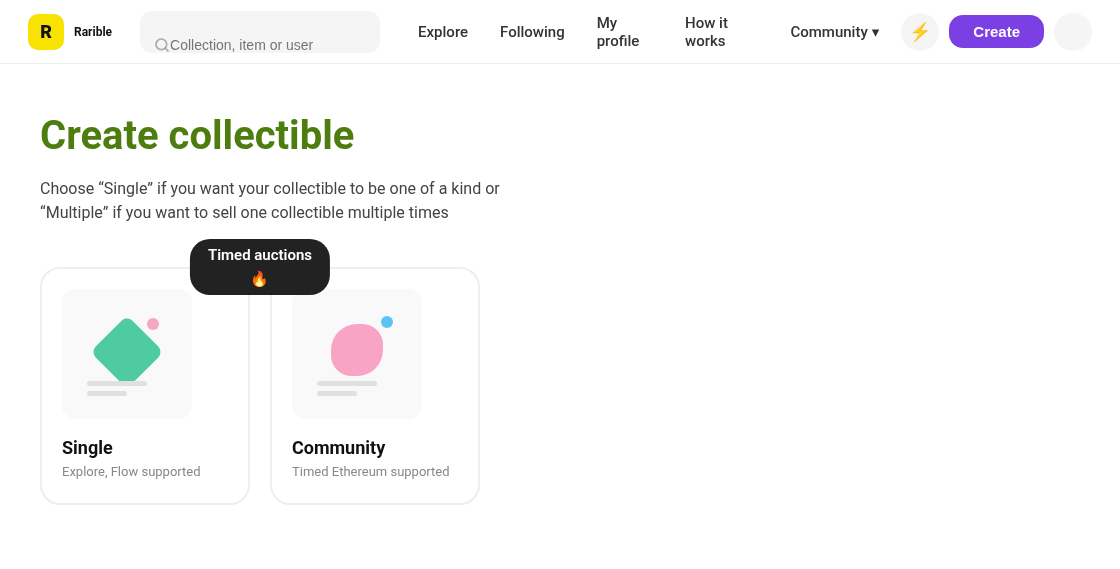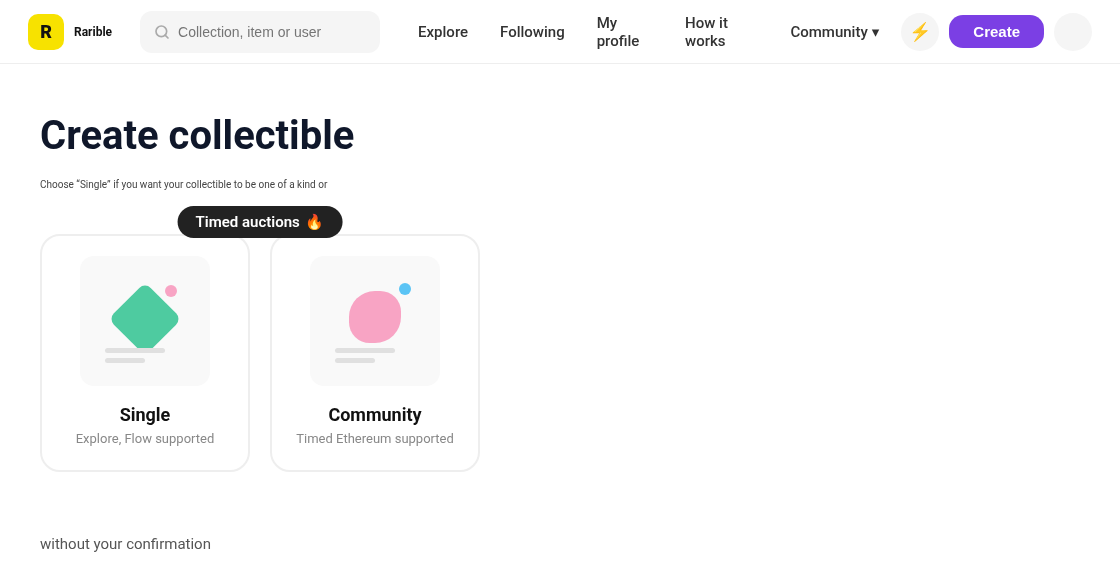--- a/index.html
+++ b/index.html
@@ -31,26 +31,25 @@
       background: #f7e200;
       border-radius: 10px;
       display: flex; align-items: center; justify-content: center;
       font-weight: 900; font-size: 18px; color: #111;
     }
     .logo-text {
       font-size: 12px; font-weight: 700; color: #111;
     }
     .search-wrap {
       display: flex;
-      align-items: center;
+      align-items: flex-end;
       background: #f5f5f5;
       border-radius: 12px;
       padding: 0 14px;
       height: 42px;
-      gap: 8px;
       flex: 0 0 240px;
       margin-right: 16px;
     }
     .search-icon-svg { color: #aaa; flex-shrink: 0; }
     .search-input {
       border: none; background: transparent; outline: none;
       font-size: 14px; color: #888; width: 100%;
     }
     .nav-links {
       display: flex; align-items: center; gap: 4px; flex: 1;
@@ -98,24 +97,24 @@
 
     
     main {
       padding: 48px 40px 40px 40px;
       max-width: 860px;
     }
     .page-title {
       font-size: 40px;
       font-weight: 700;
       margin-bottom: 18px;
-      color: #0f172a;
+      color: #4d7c0f;
     }
     .page-desc {
-      font-size: 10px;
+      font-size: 16px;
       color: #444;
       line-height: 1.5;
       margin-bottom: 32px;
       max-width: 600px;
     }
 
     
     .cards-section {
       position: relative;
       display: inline-block;
@@ -126,38 +125,38 @@
       left: 50%;
       transform: translateX(-50%);
       background: #222;
       color: #fff;
       border-radius: 20px;
       padding: 7px 18px;
       font-size: 15px;
       font-weight: 600;
       white-space: nowrap;
       z-index: 10;
-      display: flex; align-items: center; gap: 6px;
+      display: flex; align-items: center; gap: 6px; flex-direction: column;
     }
 
     
     .cards-row {
       display: flex;
       gap: 20px;
       margin-top: 10px;
     }
     .card {
       background: #fff;
       border: 2px solid #eee;
       border-radius: 20px;
       width: 210px;
       padding: 20px 20px 24px;
       cursor: pointer;
       transition: border-color 0.15s;
-      display: flex; flex-direction: column; align-items: center;
+      display: flex; flex-direction: column; align-items: flex-start;
     }
     .card-image {
       width: 130px; height: 130px;
       background: #f9f9f9;
       border-radius: 14px;
       display: flex; align-items: center; justify-content: center;
       margin-bottom: 18px;
       position: relative;
       overflow: visible;
     }
@@ -269,20 +268,21 @@
       
     </button>
 
   </div>
 </nav>
 
 <main>
   <h1 class="page-title">Create collectible</h1>
   <p class="page-desc">
     <span>Choose “Single” if you want your collectible to be one of a kind or</span><br>
+    <span>“Multiple” if you want to sell one collectible multiple times</span>
   </p>
 
   <div class="cards-section">
     <div class="timed-tooltip">
       <span>Timed auctions</span>
       <span>🔥</span>
     </div>
 
     <div class="cards-row">
 

